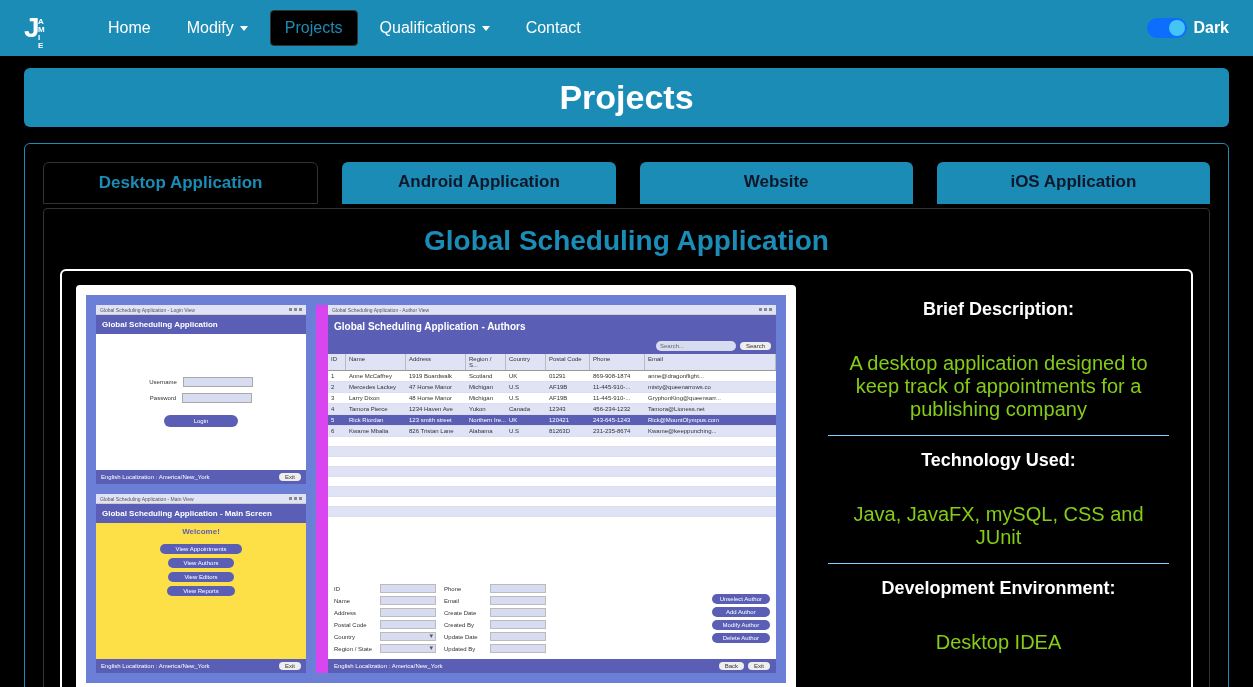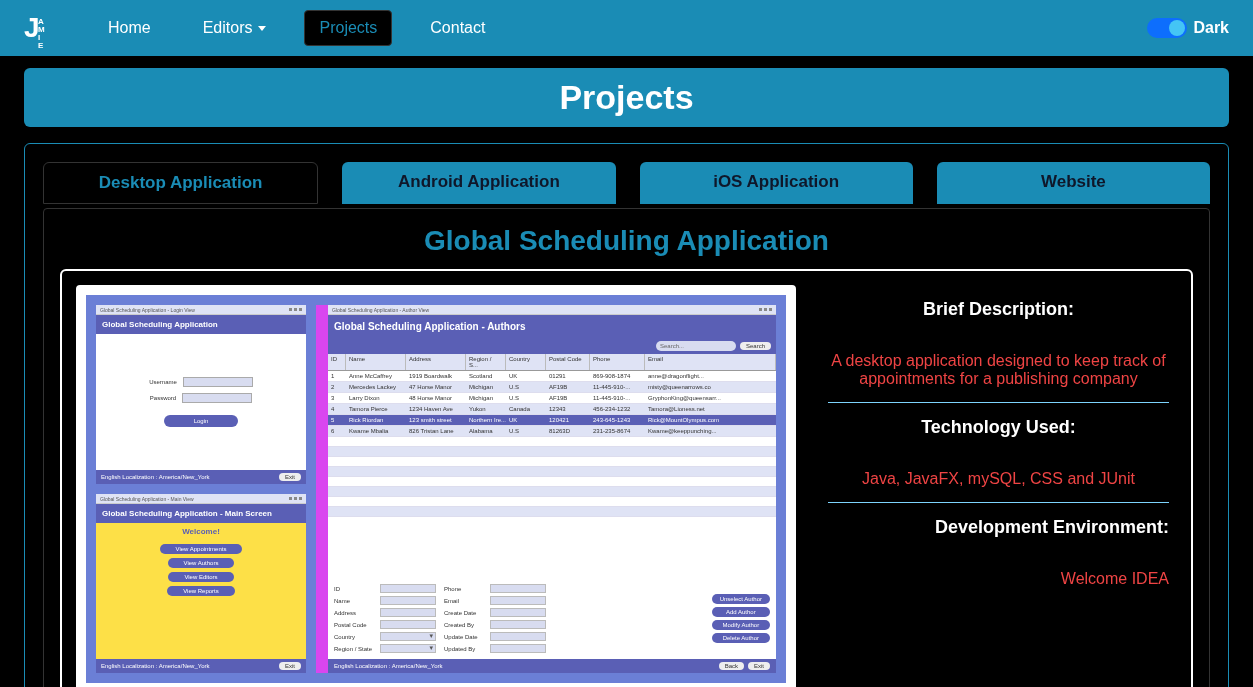--- a/index.html
+++ b/index.html
@@ -22,21 +22,21 @@
   color: #fff;
   margin-right: 40px;
   position: relative;
   width: 30px;
 }
 .logo-j { font-size: 28px; }
 .logo-sub { font-size: 8px; position: absolute; left: 14px; top: 6px; line-height: 8px; letter-spacing: 1px; }
 .nav-links {
   display: flex;
   align-items: center;
-  gap: 24px;
+  gap: 8px;
   flex: 1;
 }
 .nav-link {
   color: #fff;
   padding: 8px 14px;
   border-radius: 4px;
   cursor: pointer;
   font-size: 16px;
   display: flex;
   align-items: center;
@@ -183,60 +183,64 @@
 .form-row { display:flex; align-items:center; gap:4px;}
 .form-label { width:42px;}
 .form-input { background:#d8dcf0; width:56px; height:9px; border:1px solid #bbb;}
 .form-select { background:#d8dcf0; width:56px; height:9px; border:1px solid #bbb; position:relative;}
 .form-select::after{content:'▾'; position:absolute; right:2px; top:-1px; font-size:7px; color:#555;}
 .btn-col { display:flex; flex-direction:column; gap:3px; margin-left:auto; justify-content:center;}
 .action-btn { background:#5a5fb5; color:#fff; font-size:6px; padding:2px 8px; border-radius:7px; text-align:center; white-space:nowrap;}
 .bottom-bar { background:#5a5fb5; padding:3px 6px; display:flex; justify-content:space-between; align-items:center; font-size:6px; color:#fff;}
 .info-col { flex: 1; padding: 0 8px; }
 .info-section { text-align: center; padding: 14px 0; border-bottom: 1px solid #7dd3fc;}
-.info-section:last-child { border-bottom: none; text-align: right;}
+.info-section:last-child { border-bottom: none;}
 .info-section h3 { font-size: 18px; font-weight: 700; margin-bottom: 6px;}
-.info-section p { font-size: 16px; color: #ef4444; margin-top: 32px;}
+.info-section p { font-size: 20px; color: #84cc16; margin-top: 32px;}
 </style>
 </head>
 <body>
 
 <div class="navbar">
   <div class="logo">
     <span class="logo-j">J</span>
     <span class="logo-sub">A<br>M<br>I<br>E</span>
   </div>
   <div class="nav-links">
     <div class="nav-link">Home</div>
     <div class="nav-link">
-      <span>Editors</span>
+      <span>Modify</span>
       <span class="caret-down"></span>
     </div>
     <div class="nav-link active">Projects</div>
+    <div class="nav-link">
+      <span>Qualifications</span>
+      <span class="caret-down"></span>
+    </div>
     <div class="nav-link">Contact</div>
   </div>
   <div class="dark-toggle">
     <div class="toggle-switch">
       <div class="toggle-knob"></div>
     </div>
     <span>Dark</span>
   </div>
 </div>
 
 <div class="main-container">
   <div class="page-header">
     <h1>Projects</h1>
   </div>
 
   <div class="content-box">
     <div class="tabs">
       <div class="tab active">Desktop Application</div>
       <div class="tab inactive">Android Application</div>
+      <div class="tab inactive">Website</div>
       <div class="tab inactive">iOS Application</div>
-      <div class="tab inactive">Website</div>
     </div>
 
     <div class="project-panel">
       <h2 class="project-title">Global Scheduling Application</h2>
 
       <div class="project-body">
         <div class="screenshot-col">
           <div class="screenshot-frame">
             <div class="screenshot-inner">
 
@@ -483,19 +487,19 @@
           <div class="info-section">
             <h3>Brief Description:</h3>
             <p>A desktop application designed to keep track of appointments for a publishing company</p>
           </div>
           <div class="info-section">
             <h3>Technology Used:</h3>
             <p>Java, JavaFX, mySQL, CSS and JUnit</p>
           </div>
           <div class="info-section">
             <h3>Development Environment:</h3>
-            <p>Welcome IDEA</p>
+            <p>Desktop IDEA</p>
           </div>
         </div>
       </div>
     </div>
   </div>
 </div>
 
 </body></html>

